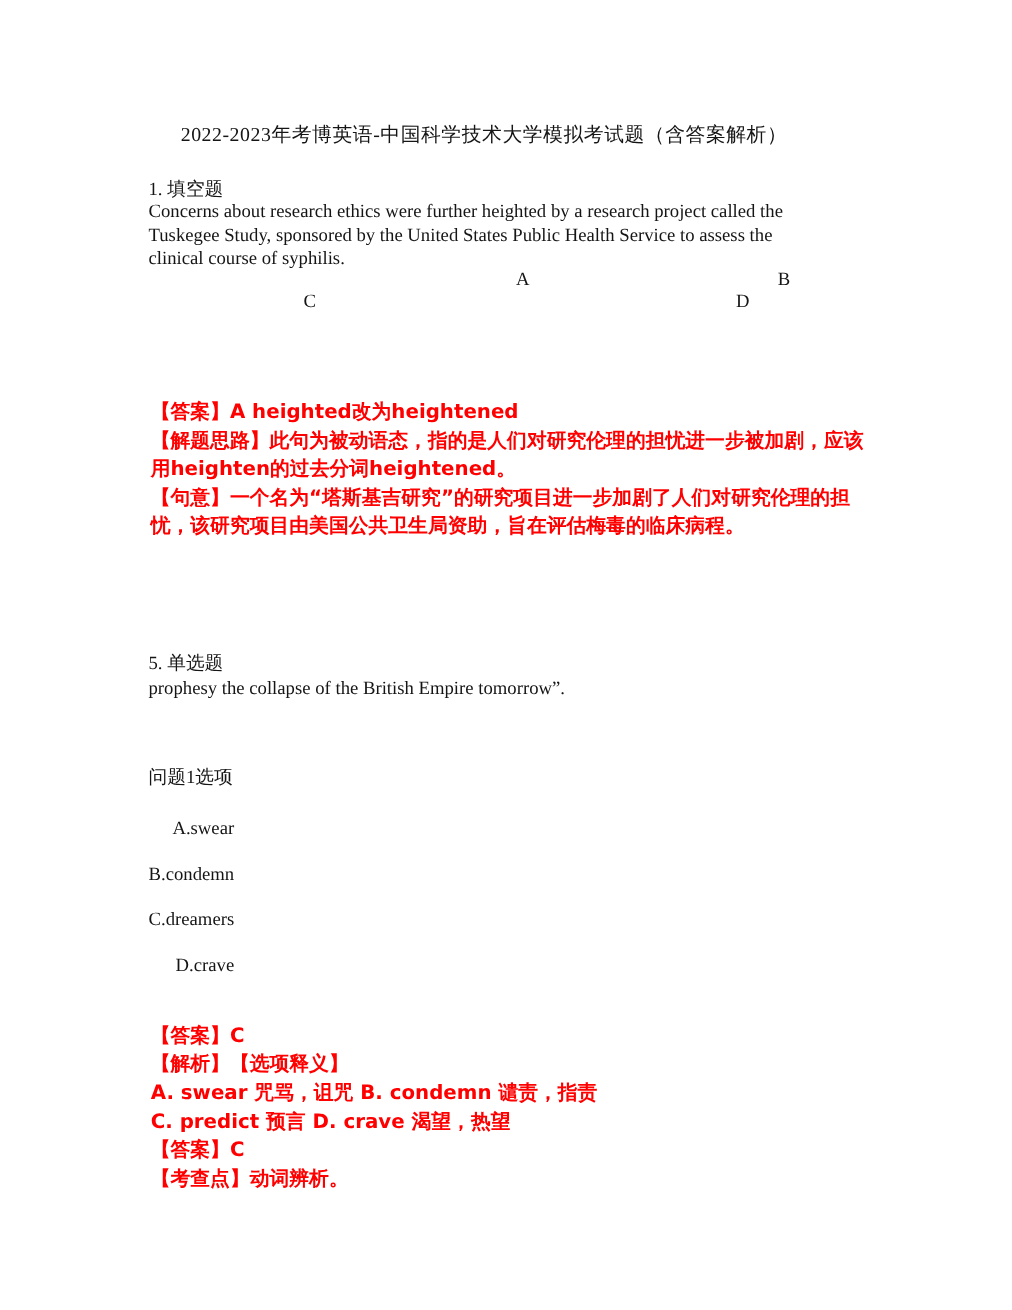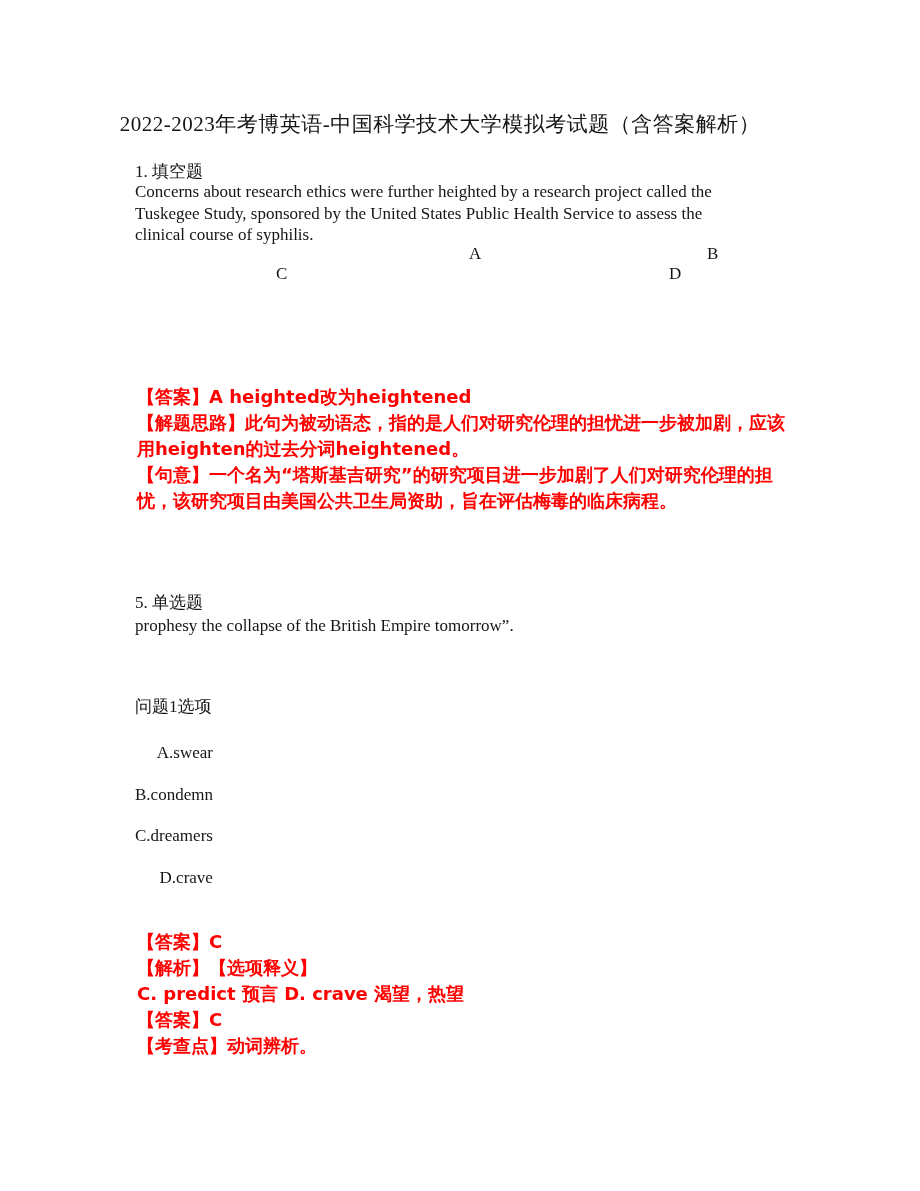--- a/index.html
+++ b/index.html
@@ -15,21 +15,21 @@
     color: #151515;
     font-family: "Liberation Serif", "DejaVu Serif", serif;
     overflow: hidden;
   }
   .doc-title {
     position: absolute;
     top: 110px;
     left: 0;
     width: 880px;
     text-align: center;
-    font-size: 21px;
+    font-size: 18px;
     letter-spacing: 0.5px;
   }
   .section-label {
     position: absolute;
     left: 135px;
     font-size: 17px;
   }
   .q1-label { top: 160px; }
   .q2-label { top: 591px; }
   .passage {
@@ -53,21 +53,21 @@
   .red-block {
     position: absolute;
     left: 137px;
     color: #ff0000;
     font-family: "DejaVu Sans", "Liberation Sans", sans-serif;
     font-weight: bold;
     font-size: 18px;
     line-height: 26px;
     white-space: nowrap;
   }
-  .q1-answer { top: 384px; }
+  .q1-answer { top: 362px; }
   .q2-answer { top: 929px; }
   .options-label {
     position: absolute;
     left: 135px;
     top: 695px;
     font-size: 17px;
   }
   .options-list {
     position: absolute;
     left: 135px;
@@ -119,18 +119,19 @@
   <div class="options-list">
     <div class="option-item">A.swear</div>
     <div class="option-item">B.condemn</div>
     <div class="option-item">C.dreamers</div>
     <div class="option-item">D.crave</div>
   </div>
 
   <div class="red-block q2-answer">
     <div>【答案】C</div>
     <div>【解析】【选项释义】</div>
+    <div>A. swear 咒骂，诅咒 B. condemn 谴责，指责</div>
     <div>C. predict 预言 D. crave 渴望，热望</div>
     <div>【答案】C</div>
     <div>【考查点】动词辨析。</div>
   </div>
 
 </div>
 
 </body></html>

